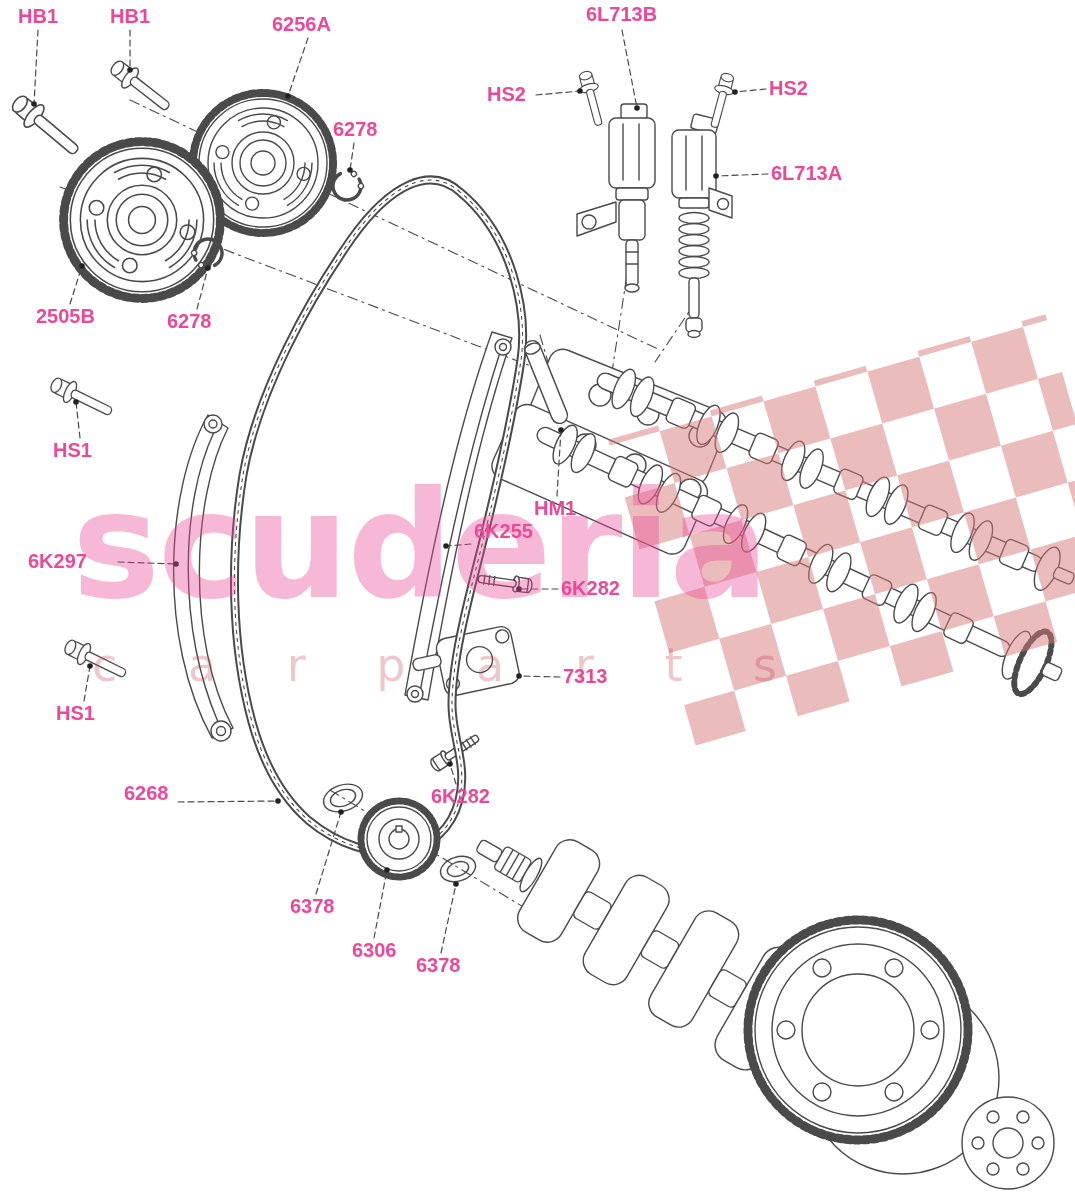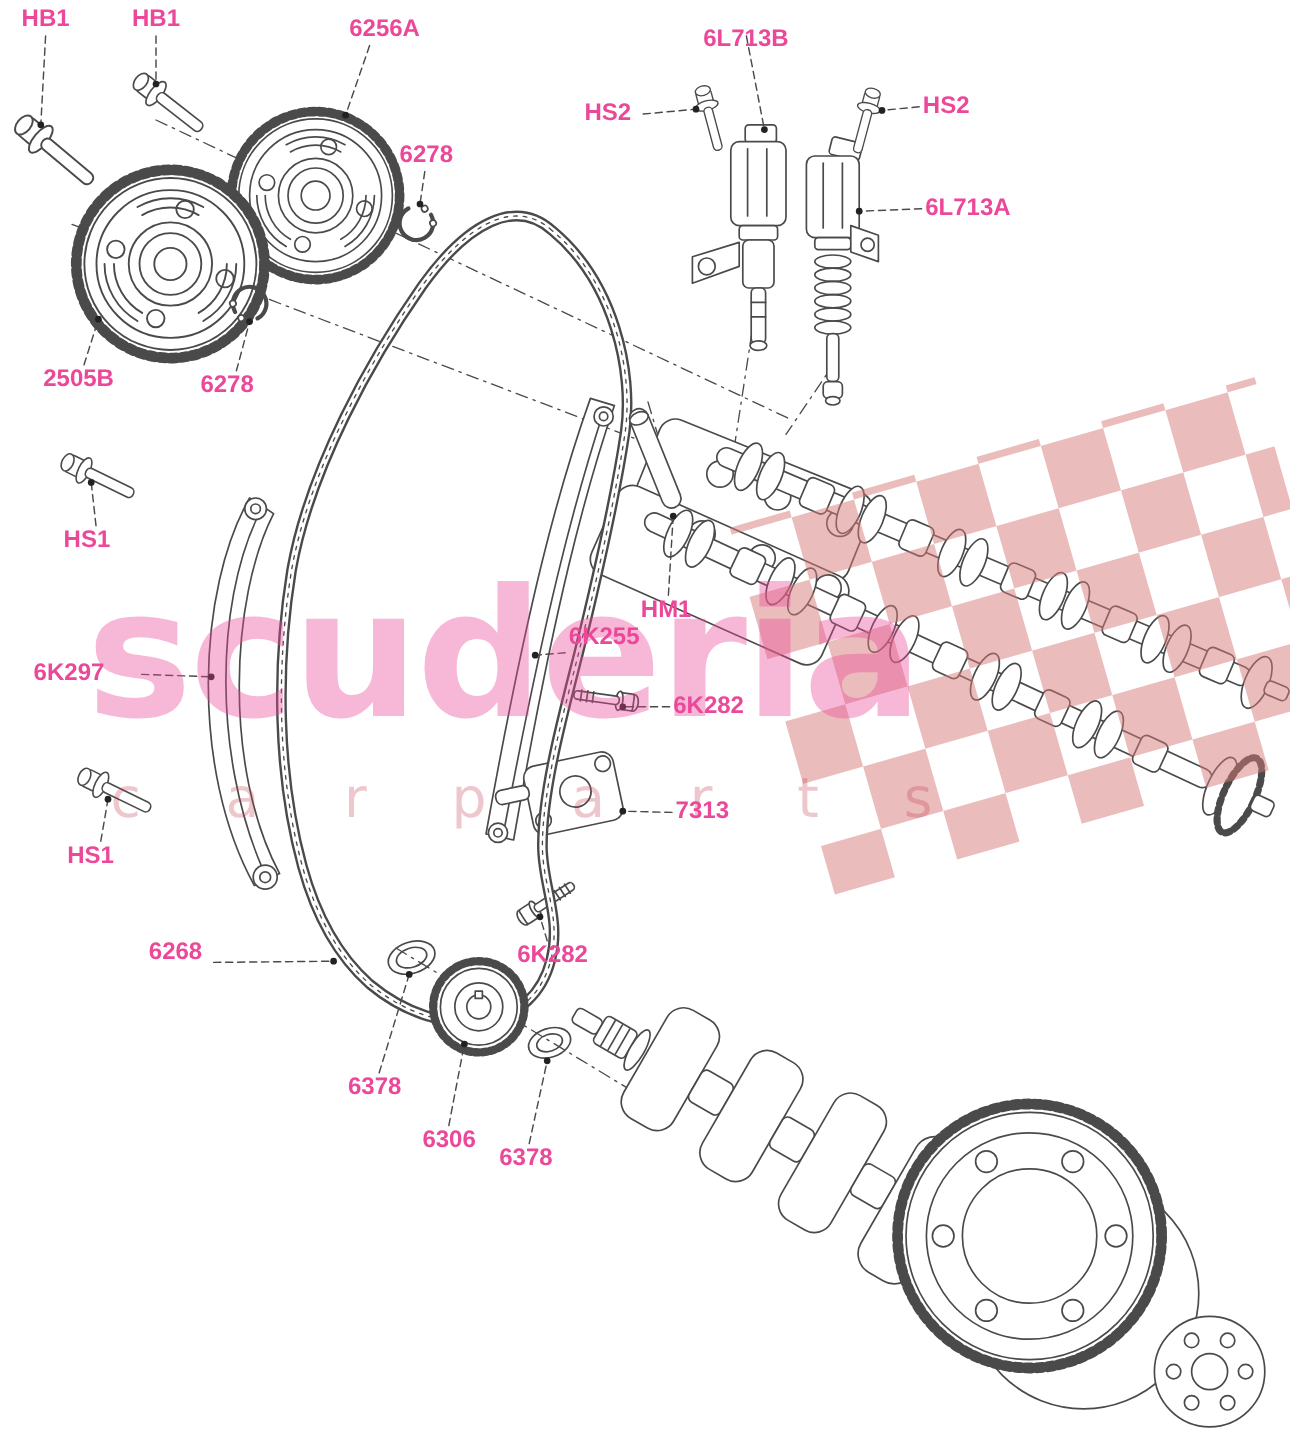--- a/index.html
+++ b/index.html
@@ -356,22 +356,22 @@
           <circle cx="456" cy="884" r="2.8"></circle>
     </g>
   </g>
 </svg>
 
 <div class="wm1">scuderia</div>
 <div class="wm2">c a r p a r t s</div>
 
 <div class="lbl" style="left:18px;top:6px">HB1</div>
 <div class="lbl" style="left:110px;top:6px">HB1</div>
-<div class="lbl" style="left:291px;top:14px">6256A</div>
-<div class="lbl" style="left:586px;top:22px">6L713B</div>
+<div class="lbl" style="left:272px;top:14px">6256A</div>
+<div class="lbl" style="left:586px;top:4px">6L713B</div>
 <div class="lbl" style="left:487px;top:84px">HS2</div>
 <div class="lbl" style="left:769px;top:78px">HS2</div>
 <div class="lbl" style="left:333px;top:119px">6278</div>
 <div class="lbl" style="left:771px;top:163px">6L713A</div>
 <div class="lbl" style="left:36px;top:306px">2505B</div>
 <div class="lbl" style="left:167px;top:311px">6278</div>
 <div class="lbl" style="left:53px;top:440px">HS1</div>
 <div class="lbl" style="left:534px;top:498px">HM1</div>
 <div class="lbl" style="left:474px;top:521px">6K255</div>
 <div class="lbl" style="left:28px;top:551px">6K297</div>

